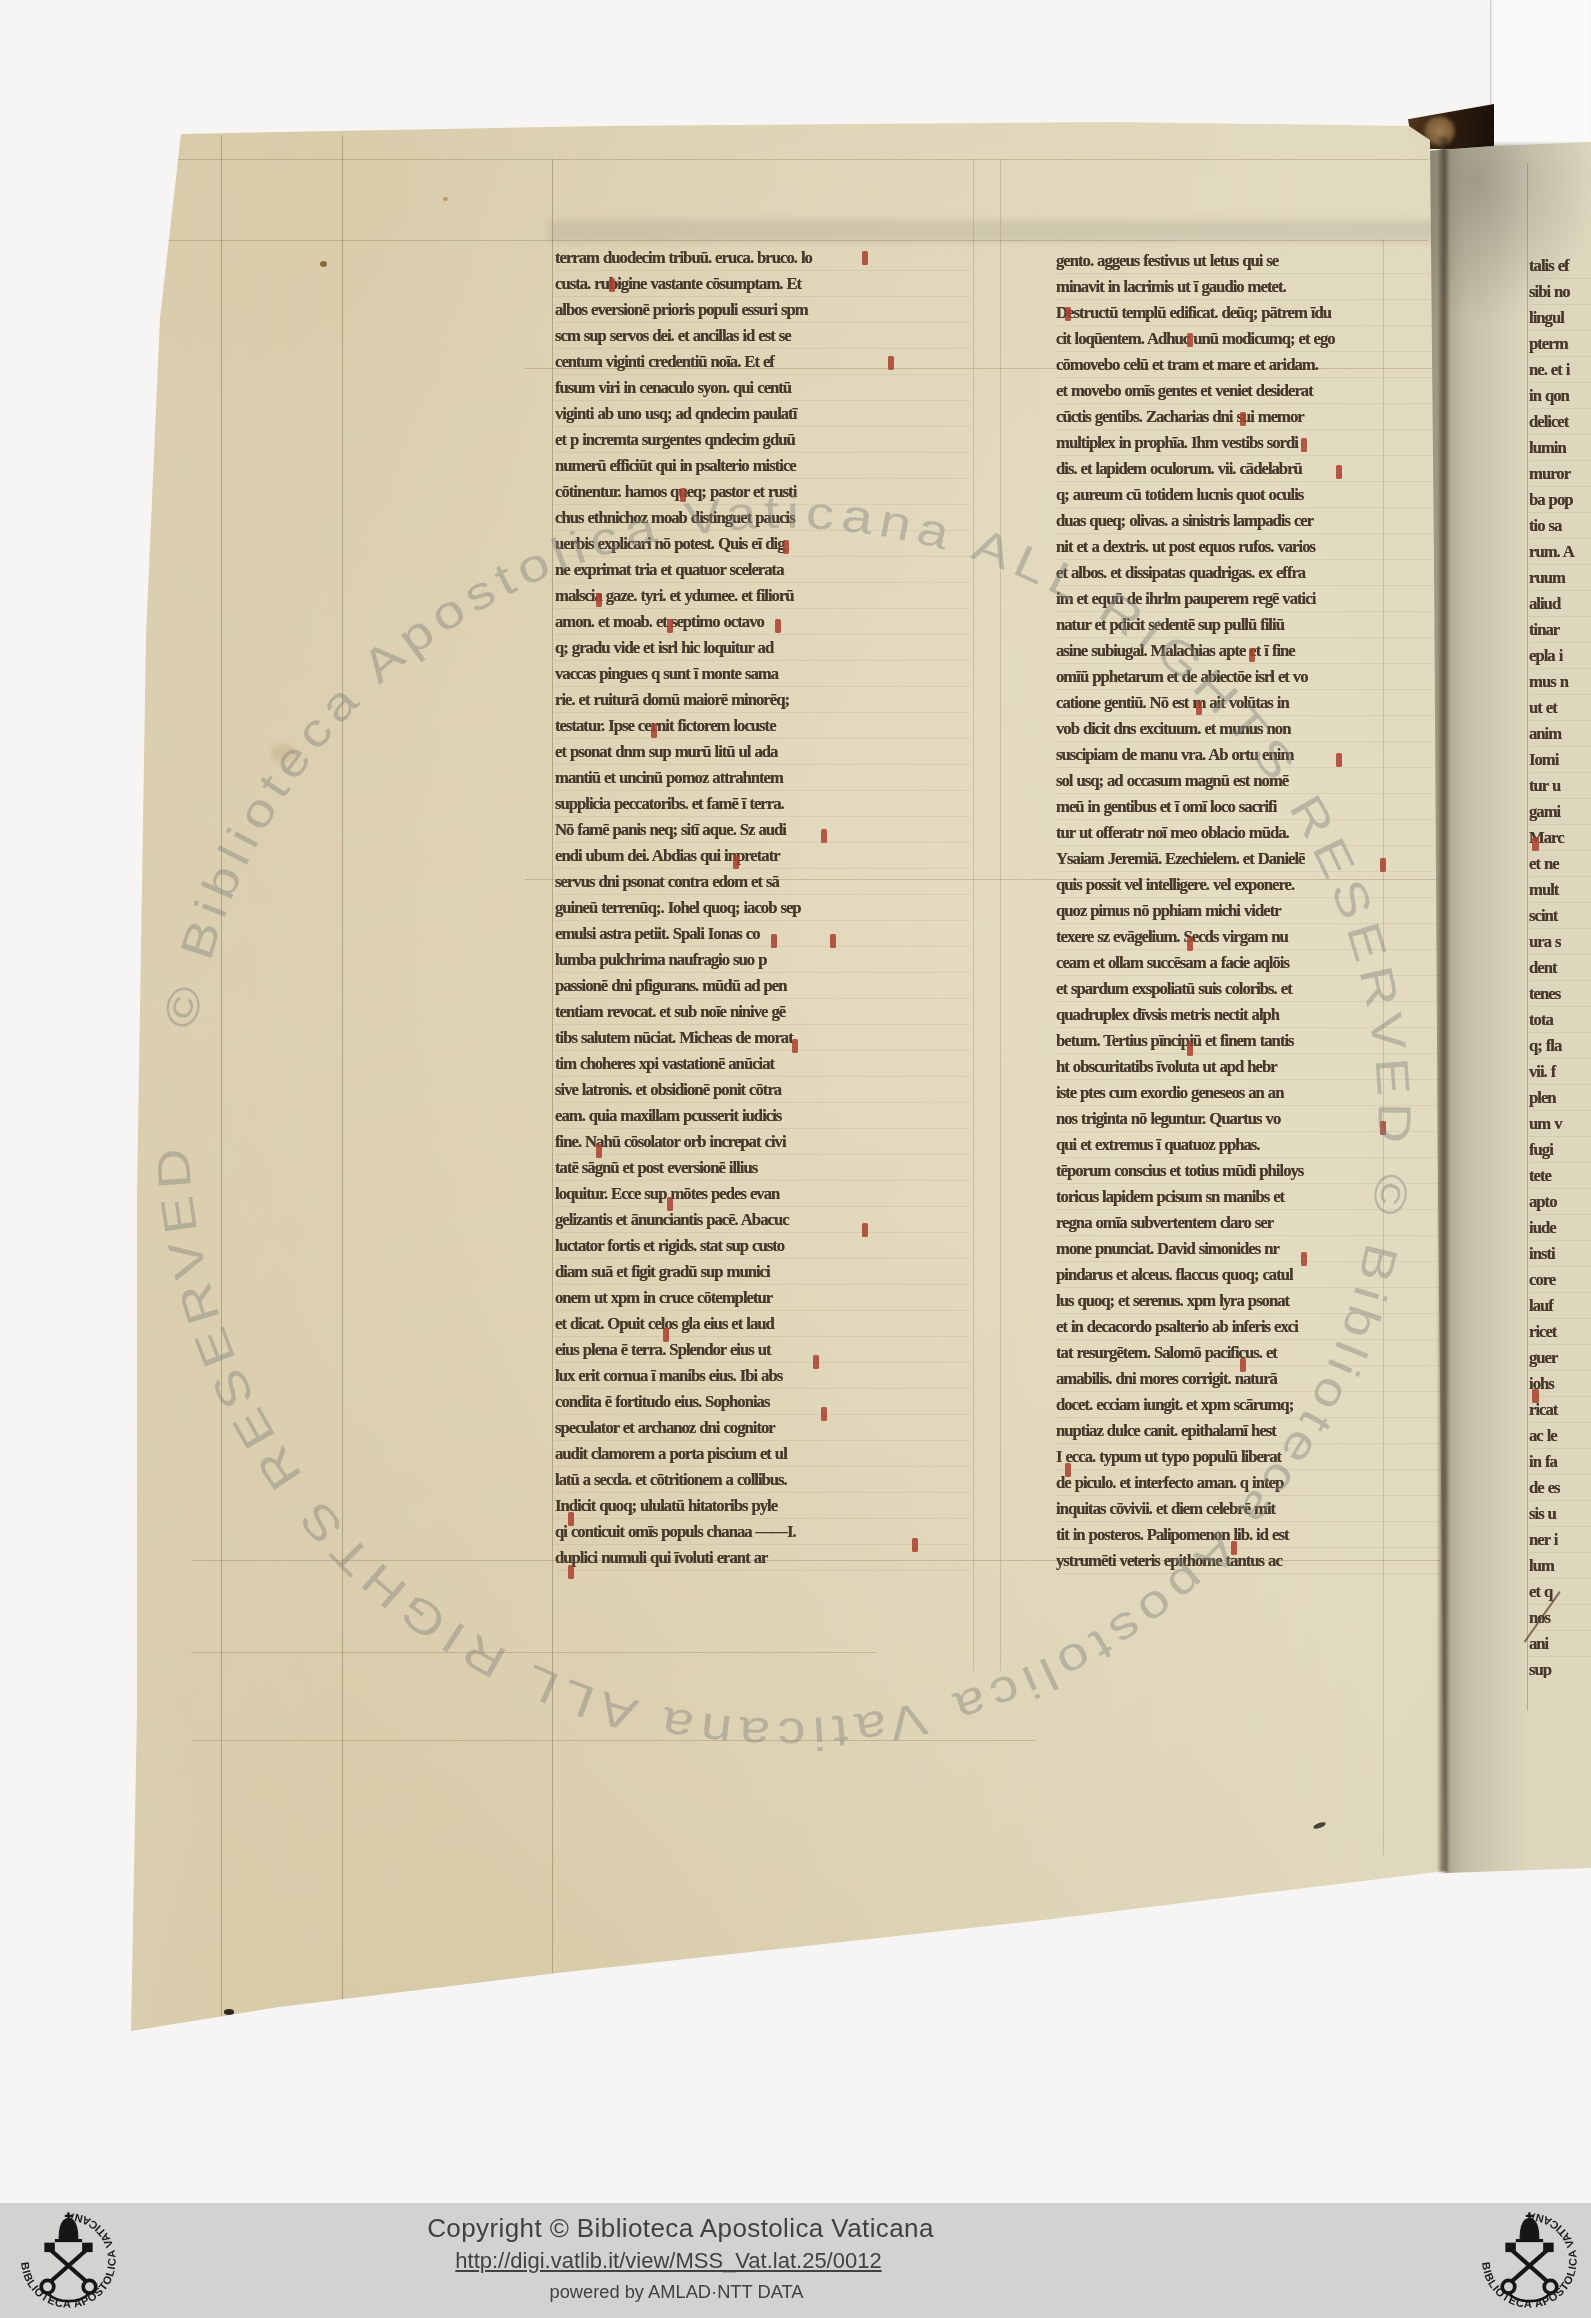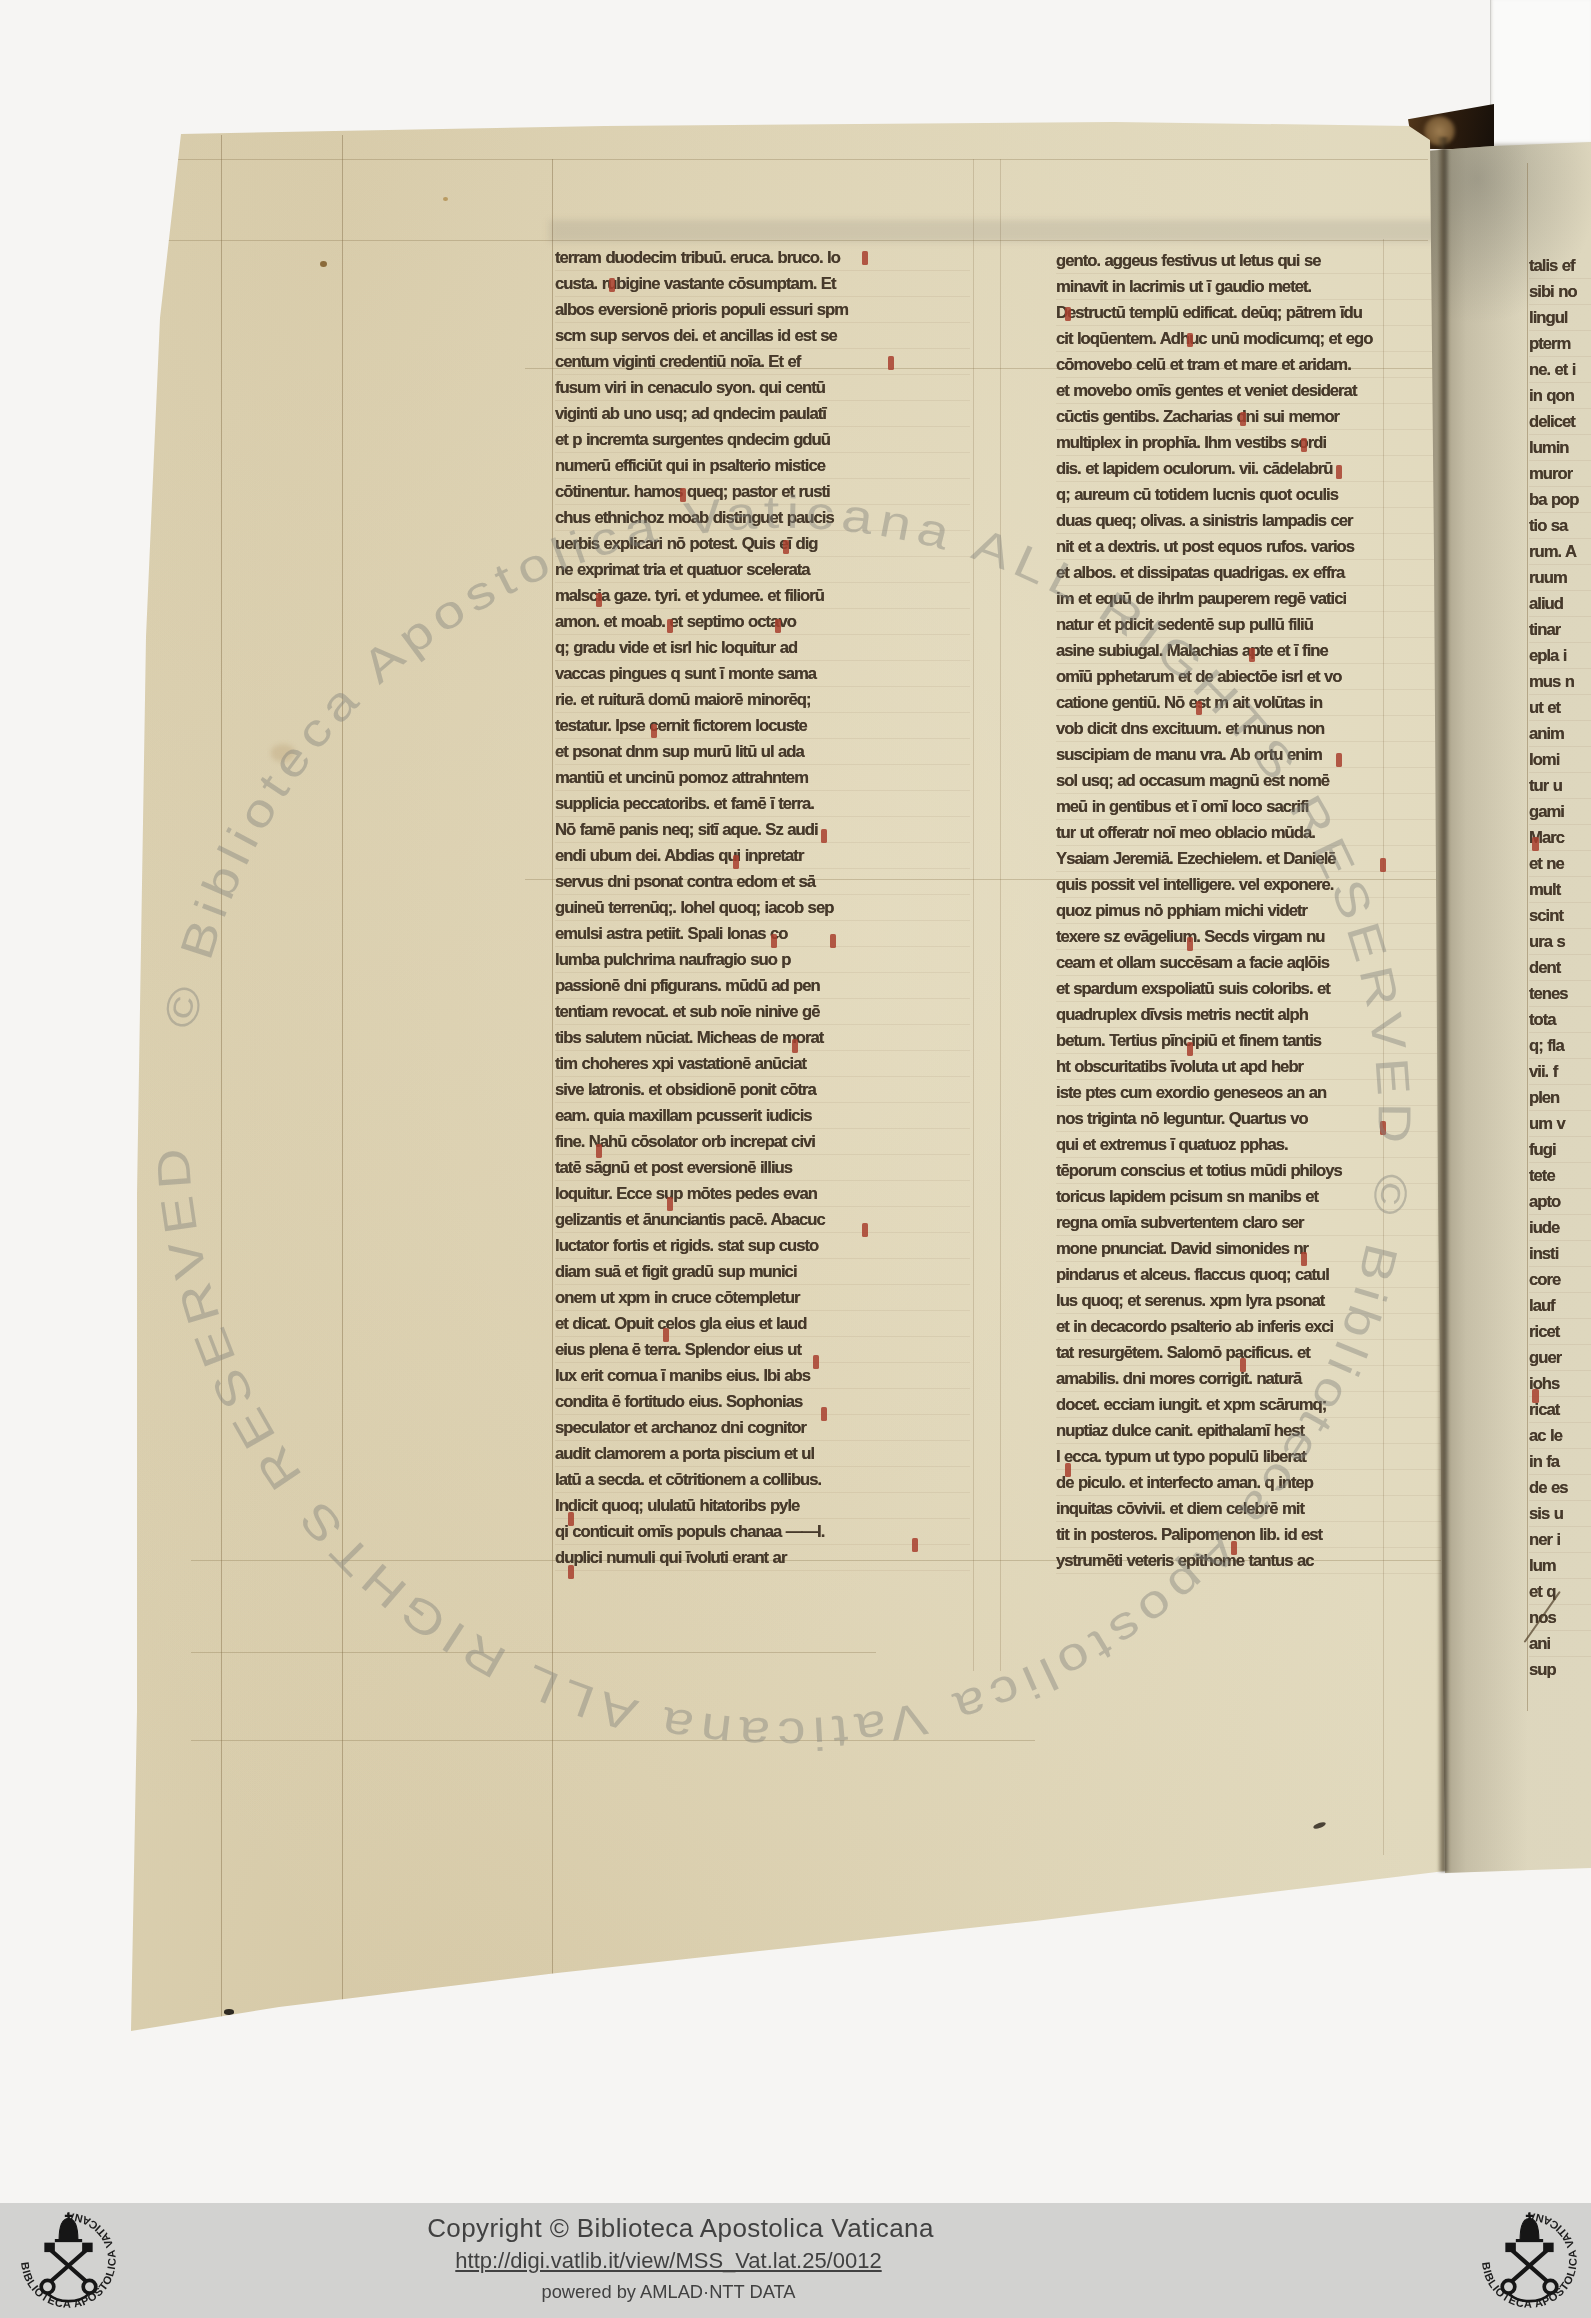--- a/index.html
+++ b/index.html
@@ -39,42 +39,42 @@
           #e0d8bc;}
   .fold-line{position:absolute;left:1437px;top:137px;width:12.7px;height:1735px;
         background:linear-gradient(90deg,transparent,rgba(70,58,38,.65) 45%,rgba(40,32,20,.55) 60%,transparent);
         filter:blur(0.8px);}
   
   .vrule{position:absolute;width:0.8px;background:rgba(130,108,70,.45);}
   .vrule.faint{background:rgba(130,108,70,.25);}
   .hrule{position:absolute;height:0.8px;background:rgba(130,108,70,.30);}
   
   .ms-col{position:absolute;overflow:hidden;
-        font-family:Liberation Sans, sans-serif;font-weight:bold;font-size:16.7px;
+        font-family:Liberation Serif, serif;font-weight:bold;font-size:16.7px;
         letter-spacing:-1px;word-spacing:0.8px;color:var(--ink,#46392b);}
   .ms-line{height:26px;line-height:26px;white-space:pre;overflow:hidden;
         box-shadow:inset 0 -0.8px 0 rgba(125,104,66,.13);
         text-shadow:0 0 0.5px rgba(58,44,28,.65);}
   .redmark{position:absolute;width:6.4px;height:13.5px;border-radius:1.6px;
         background:var(--rubric,#a8402e);opacity:.85;}
   .smudge{position:absolute;background:rgba(118,114,104,.16);filter:blur(3.2px);}
   .speck{position:absolute;border-radius:50%;}
   .pen-flourish{position:absolute;width:62px;height:1.6px;background:rgba(80,62,40,.7);
         transform:rotate(-55deg);border-radius:1.6px;}
   
   .watermark{position:absolute;inset:0;pointer-events:none;}
   .watermark text{font-family:"Liberation Sans",sans-serif;font-size:58px;letter-spacing:7px;
         fill:var(--wm,#85857e);fill-opacity:.44;}
   
   .footer{position:absolute;left:0;top:2203px;width:1592px;height:115px;
         background:var(--footer-bg,#d2d2d0);color:#414141;}
   .footer .ft-line{position:absolute;left:0;width:1337px;text-align:center;}
   .ft-copyright{top:9.6px;font-size:26px;letter-spacing:0.4px;padding-left:12px;}
   .ft-url{top:45px;font-size:22px;text-decoration:underline;}
-  .ft-powered{top:78px;font-size:18.3px;}
+  .ft-powered{top:78px;font-size:18.3px;padding-left:8px;}
   .logo{position:absolute;top:4.8px;width:105px;height:105px;}
   .logo.left{left:16px;} .logo.right{left:1477px;}
   .logo text{font-family:"Liberation Sans",sans-serif;font-size:10.5px;font-weight:bold;
         letter-spacing:.6px;fill:#1d1d1d;}
 </style>
 </head>
 <body>
 
 <div class="scan">
 

